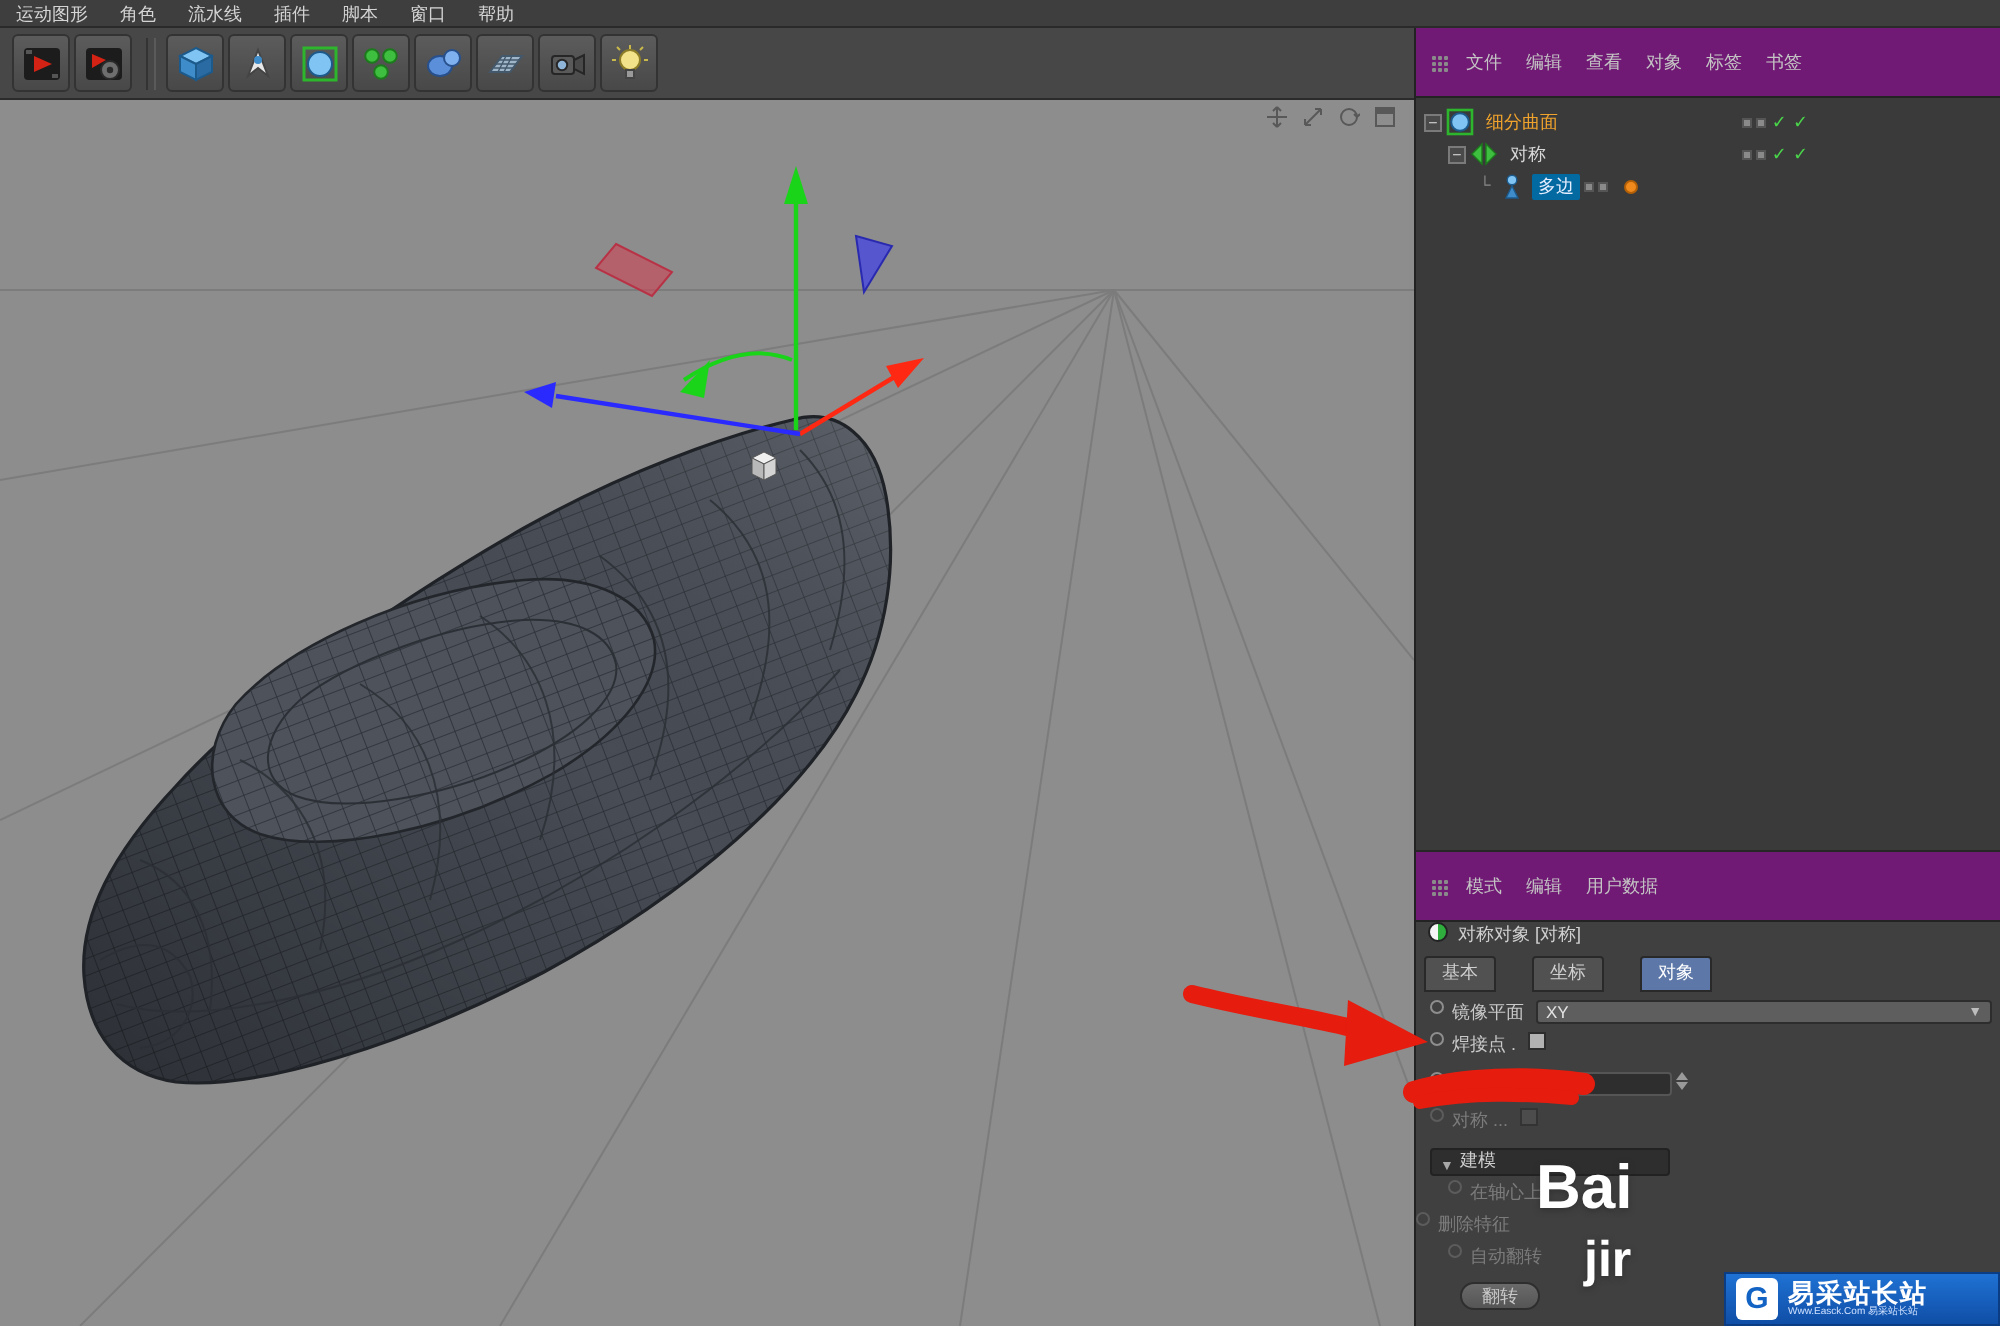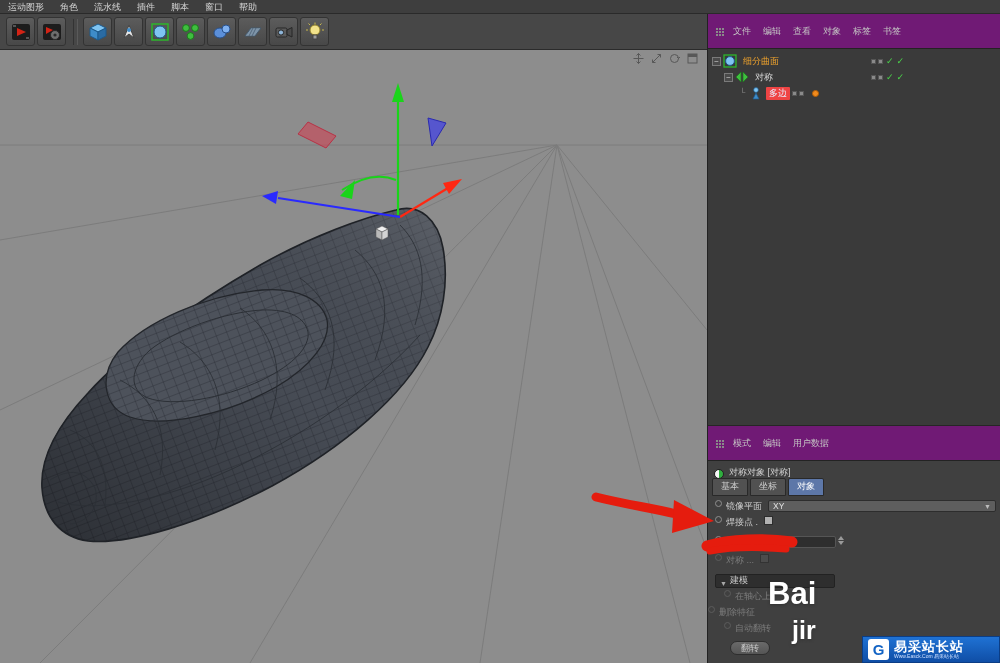--- a/index.html
+++ b/index.html
@@ -41,34 +41,34 @@
       radial-gradient(circle at 5px 8px, #8a8a8a 1px, transparent 1.2px),
       radial-gradient(circle at 8px 8px, #8a8a8a 1px, transparent 1.2px); }
 
   .tree { flex:1 1 auto; padding-top:4px; background:#3a3a3a; }
   .trow { height:16px; display:flex; align-items:center; font-size:9px; color:#d8d8d8; padding-left:4px; }
   .twist { width:9px; height:9px; border:1px solid #7a7a7a; background:#4a4a4a; color:#cfcfcf;
     font-size:8px; line-height:7px; text-align:center; margin-right:2px; flex:0 0 auto; }
   .oicon { width:14px; height:14px; margin-right:3px; flex:0 0 auto; }
   .oname { padding:0 3px; border-radius:1px; }
   .oname.sel-orange { color:#f0a32c; }
-  .oname.sel-blue { background:#ef4444; color:#e7efff; }
+  .oname.sel-blue { background:#0369a1; color:#e7efff; }
   .tspacer { flex:1; }
   .sq { display:inline-block; width:5px; height:5px; background:#8a8a8a; margin-left:2px; border:1px solid #555; }
   .chk { color:#4ad64a; font-size:9px; margin-left:3px; }
   .tagdot { display:inline-block; width:7px; height:7px; border-radius:50%; background:#f08a1d;
     margin-left:8px; margin-right:80px; border:1px solid #b35f05; }
 
   
   .attrs { flex:0 0 auto; height:238px; background:#404040; border-top:1px solid #262626;
     display:flex; flex-direction:column; }
-  .attr-title { height:18px; display:flex; align-items:flex-end; padding-left:6px; font-size:9px; color:#d0d0d0; }
+  .attr-title { height:18px; display:flex; align-items:flex-start; padding-left:6px; font-size:9px; color:#d0d0d0; }
   .attr-title .objico { width:10px; height:10px; border-radius:50%;
     background:linear-gradient(90deg,#f5f5f5 50%,#2fae3e 50%); border:1px solid #222; margin-right:5px; }
-  .tabsrow { height:17px; display:flex; align-items:flex-end; padding-left:4px; gap:2px; }
+  .tabsrow { height:17px; display:flex; align-items:flex-end; padding-left:4px; gap:18px; }
   .tab { font-size:9px; color:#cfcfcf; background:#515151; border:1px solid #292929;
     padding:1px 8px 2px; border-radius:2px 2px 0 0; }
   .tab.active { background:#5d77a8; color:#fff; }
   .sectionlabel { height:16px; display:flex; align-items:center; padding-left:6px;
     font-size:9px; font-weight:bold; color:#dcdcdc; background:#464646; border-top:1px solid #2e2e2e; }
   .arow { height:16px; display:flex; align-items:flex-start; font-size:9px; color:#c9c9c9; padding:0 4px 0 7px; }
   .keyc { width:7px; height:7px; border:1px solid #8e8e8e; border-radius:50%; margin-right:4px; flex:0 0 auto; }
   .keyc.dim { border-color:#5c5c5c; }
   .alabel { margin-right:6px; white-space:nowrap; }
   .dim { color:#7b7b7b; }

